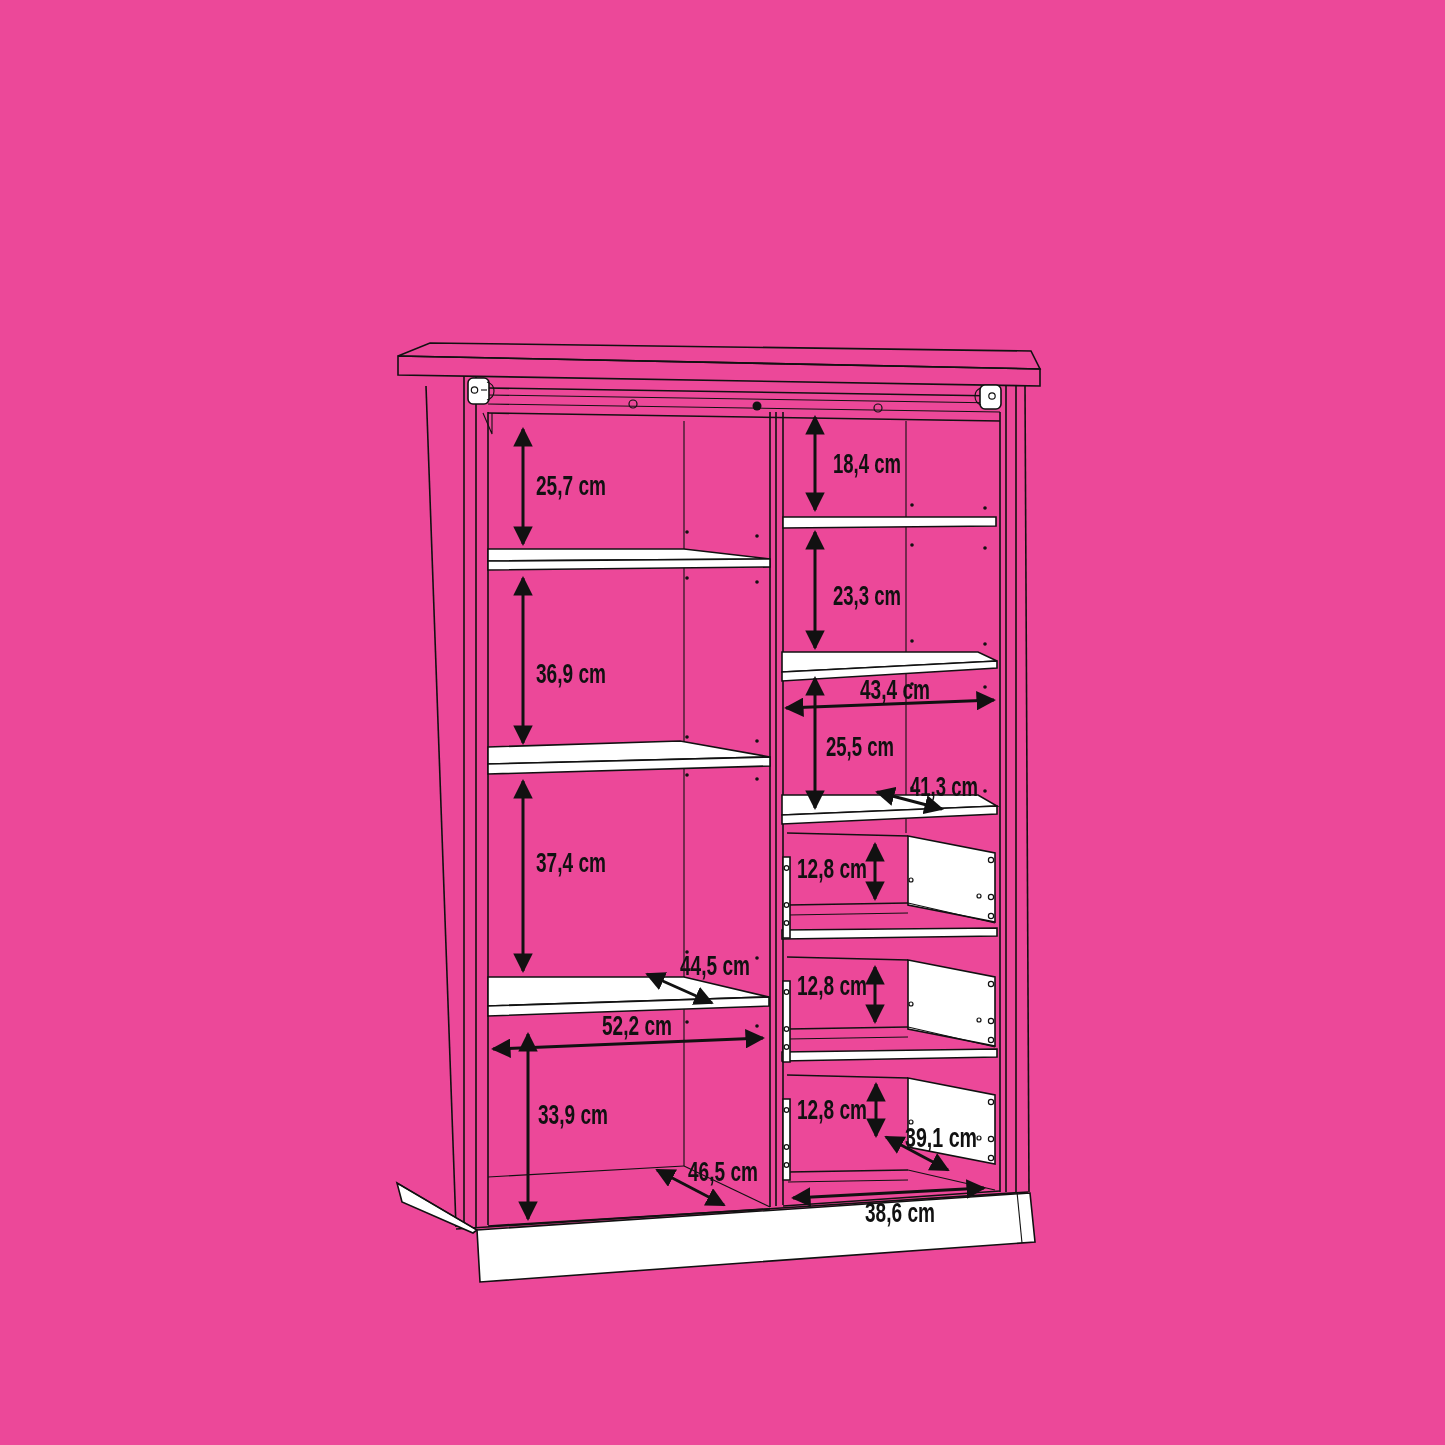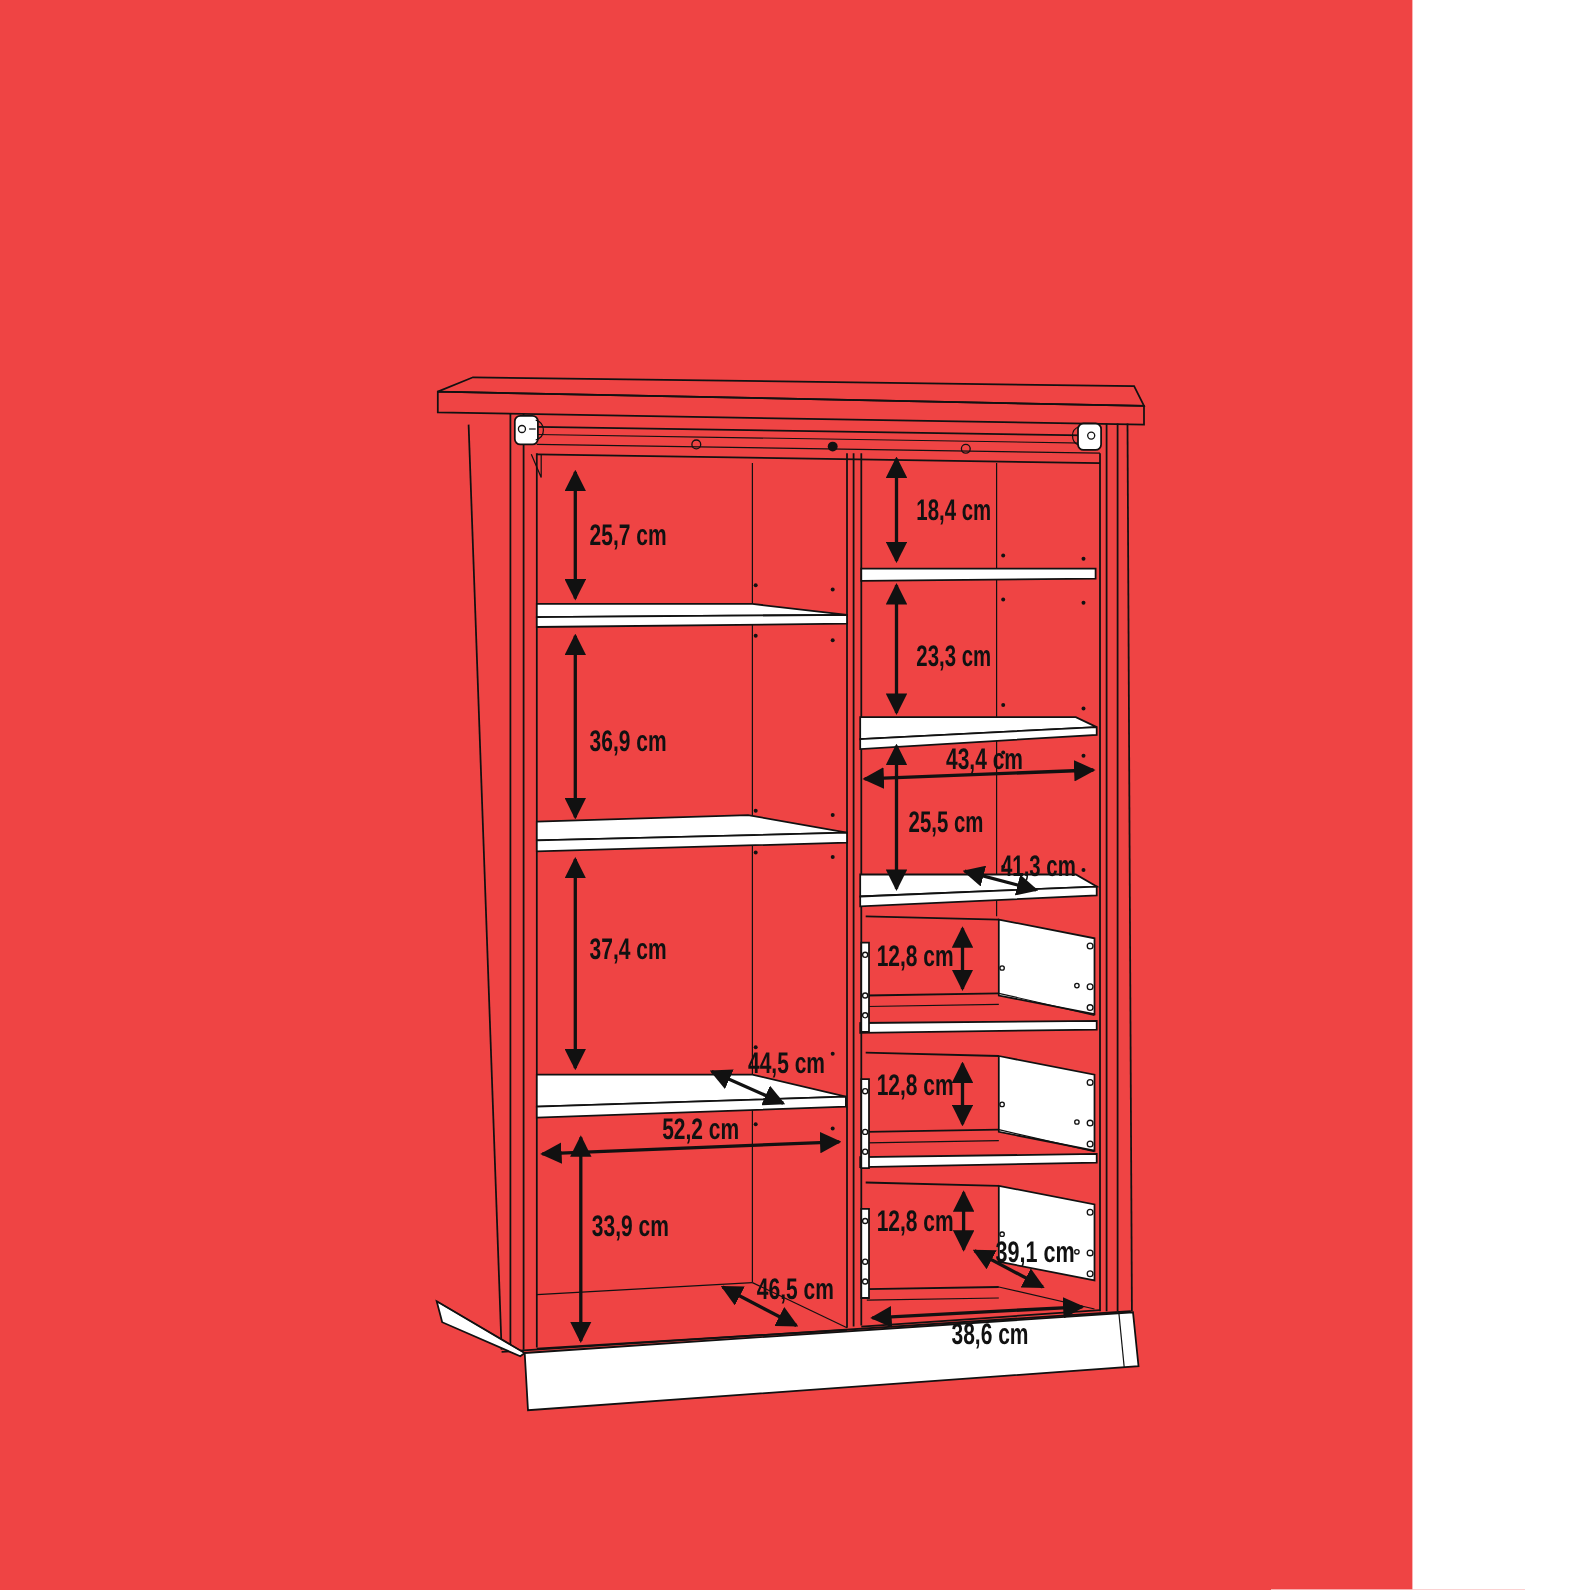--- a/index.html
+++ b/index.html
@@ -1,16 +1,16 @@
 <!DOCTYPE html>
 <html><head>
 <meta charset="utf-8">
 <style>
   html,body{margin:0;padding:0;background:#fff;width:1445px;height:1445px;overflow:hidden;}
-  #stage{position:relative;width:1284px;height:1445px;background:#ef4444;}
+  #stage{position:relative;width:1445px;height:1445px;background:#ec4899;}
   svg{position:absolute;left:0;top:0;}
   .dim-label{
     font-family:"Liberation Sans","DejaVu Sans",sans-serif;
     font-weight:700;
     font-size:27px;
     fill:#111111;
   }
   .outline{stroke:#111111;fill:none;stroke-width:1.6;}
   .thin{stroke:#111111;fill:none;stroke-width:1.1;}
   .white{fill:#ffffff;stroke:#111111;stroke-width:1.6;}

